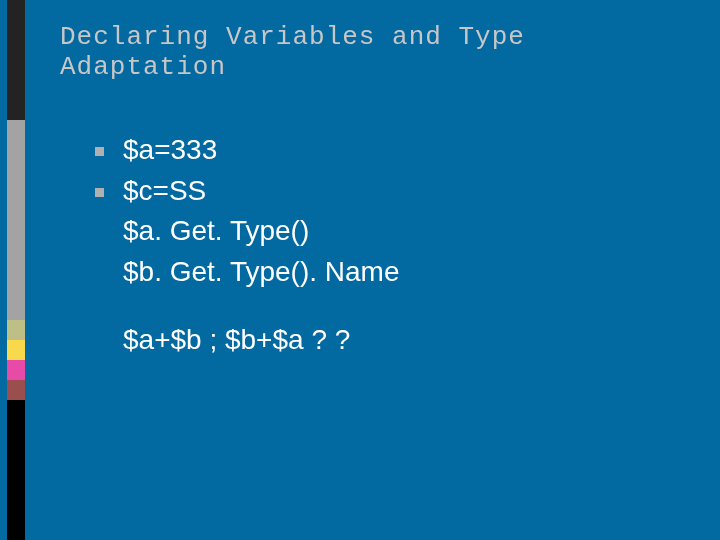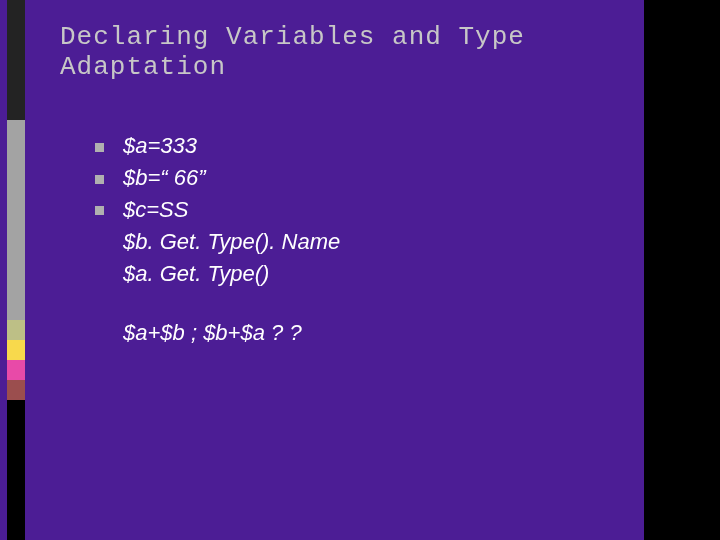--- a/index.html
+++ b/index.html
@@ -5,46 +5,45 @@
   html, body {
     margin: 0;
     padding: 0;
     width: 720px;
     height: 540px;
     background: #000;
     overflow: hidden;
   }
   .slide {
     position: relative;
-    width: 644px;
+    width: 720px;
     height: 540px;
-    background: #4c1d95;
+    background: #0369a1;
     color: #fff;
     font-family: Arial, Helvetica, sans-serif;
     box-sizing: border-box;
   }
   .title {
     position: absolute;
     top: 22px;
     left: 60px;
     right: 40px;
     color: #c7c7c7;
     font-family: "Consolas", "Courier New", monospace;
     font-size: 26px;
     letter-spacing: 1px;
   }
   .body {
     position: absolute;
     top: 130px;
     left: 95px;
     right: 76px;
     color: #ffffff;
-    font-size: 22px;
+    font-size: 28px;
     line-height: 1.45;
-    font-style: italic;
   }
   .row {
     display: flex;
     align-items: baseline;
   }
   .bullet-cell {
     width: 28px;
     flex: 0 0 28px;
     text-align: left;
   }
@@ -89,33 +88,29 @@
 
   <div class="title">Declaring Variables and Type Adaptation</div>
 
   <div class="body">
     <div class="row">
       <span class="bullet-cell"><span class="bullet"></span></span>
       <span>$a=333</span>
     </div>
     <div class="row">
       <span class="bullet-cell"><span class="bullet"></span></span>
-      <span>$b=“ 66”</span>
-    </div>
-    <div class="row">
-      <span class="bullet-cell"><span class="bullet"></span></span>
       <span>$c=SS</span>
     </div>
     <div class="row">
       <span class="bullet-cell"></span>
-      <span>$b. Get. Type(). Name</span>
+      <span>$a. Get. Type()</span>
     </div>
     <div class="row">
       <span class="bullet-cell"></span>
-      <span>$a. Get. Type()</span>
+      <span>$b. Get. Type(). Name</span>
     </div>
 
     <div class="spacer"></div>
 
     <div class="row">
       <span class="bullet-cell"></span>
       <span>$a+$b ; $b+$a ? ?</span>
     </div>
   </div>
 </div>

